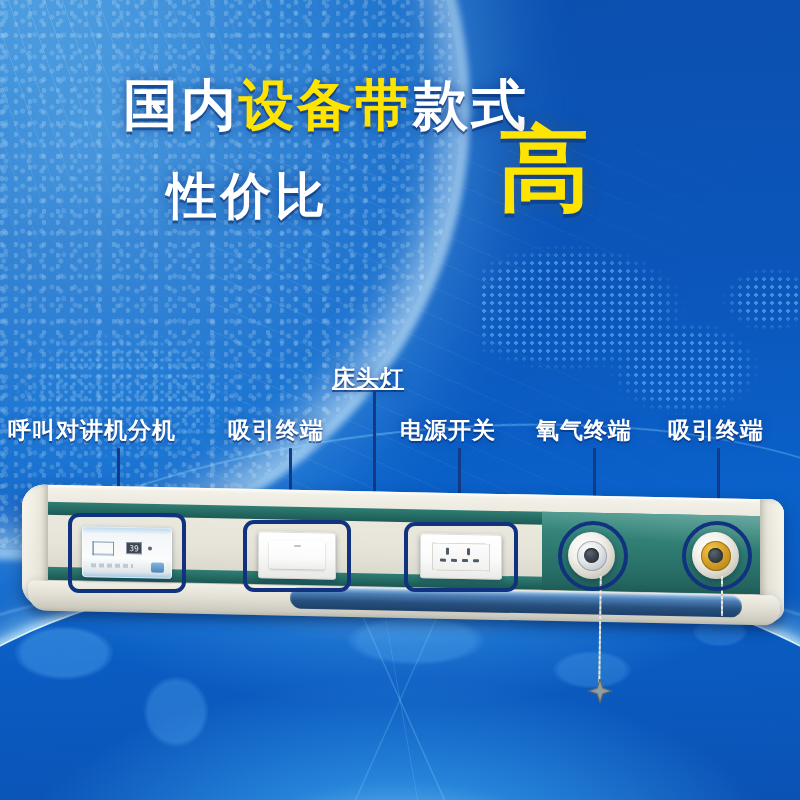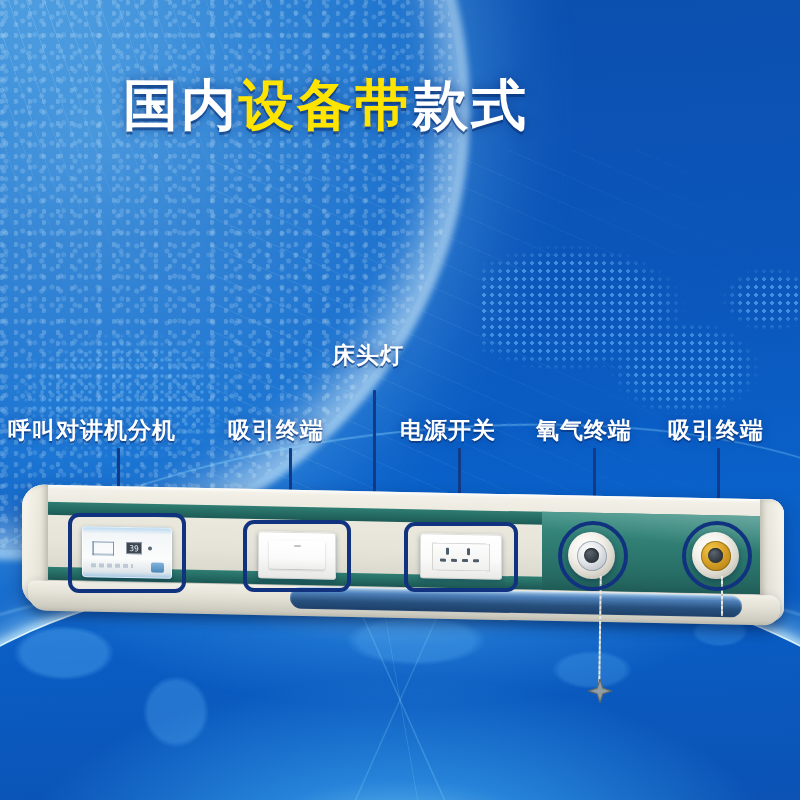--- a/index.html
+++ b/index.html
@@ -356,25 +356,29 @@
   <div class="dotmap"></div>
   <div class="dotmap2"></div>
   <div class="worldmap"></div>
   <div class="swoosh"></div>
   <div class="diag-lines"></div>
   <div class="arc2"></div>
   <div class="arc"></div>
 
   <div class="headline">
     <div class="hl1"><span>国内</span><span class="accent">设备带</span><span>款式</span></div>
+    <div class="hl2row">
+      <div class="hl2">性价比</div>
+      <div class="hl-big">高</div>
+    </div>
   </div>
 
   <div class="callout" style="left:8px;  top:415px;">呼叫对讲机分机</div>
   <div class="callout" style="left:228px;top:415px;">吸引终端</div>
-  <div class="callout" style="left:332px;top:340px;">床头灯</div>
+  <div class="callout" style="left:332px;top:363px;text-decoration:underline;">床头灯</div>
   <div class="callout" style="left:400px;top:415px;">电源开关</div>
   <div class="callout" style="left:668px;top:415px;">吸引终端</div>
   <div class="callout" style="left:536px;top:415px;">氧气终端</div>
 
   <div class="leader" style="left:117px;top:448px;height:79px;"></div>
   <div class="leader" style="left:289px;top:448px;height:84px;"></div>
   <div class="leader" style="left:373px;top:390px;height:213px;"></div>
   <div class="leader" style="left:458px;top:448px;height:86px;"></div>
   <div class="leader" style="left:593px;top:448px;height:86px;"></div>
   <div class="leader" style="left:717px;top:448px;height:86px;"></div>

